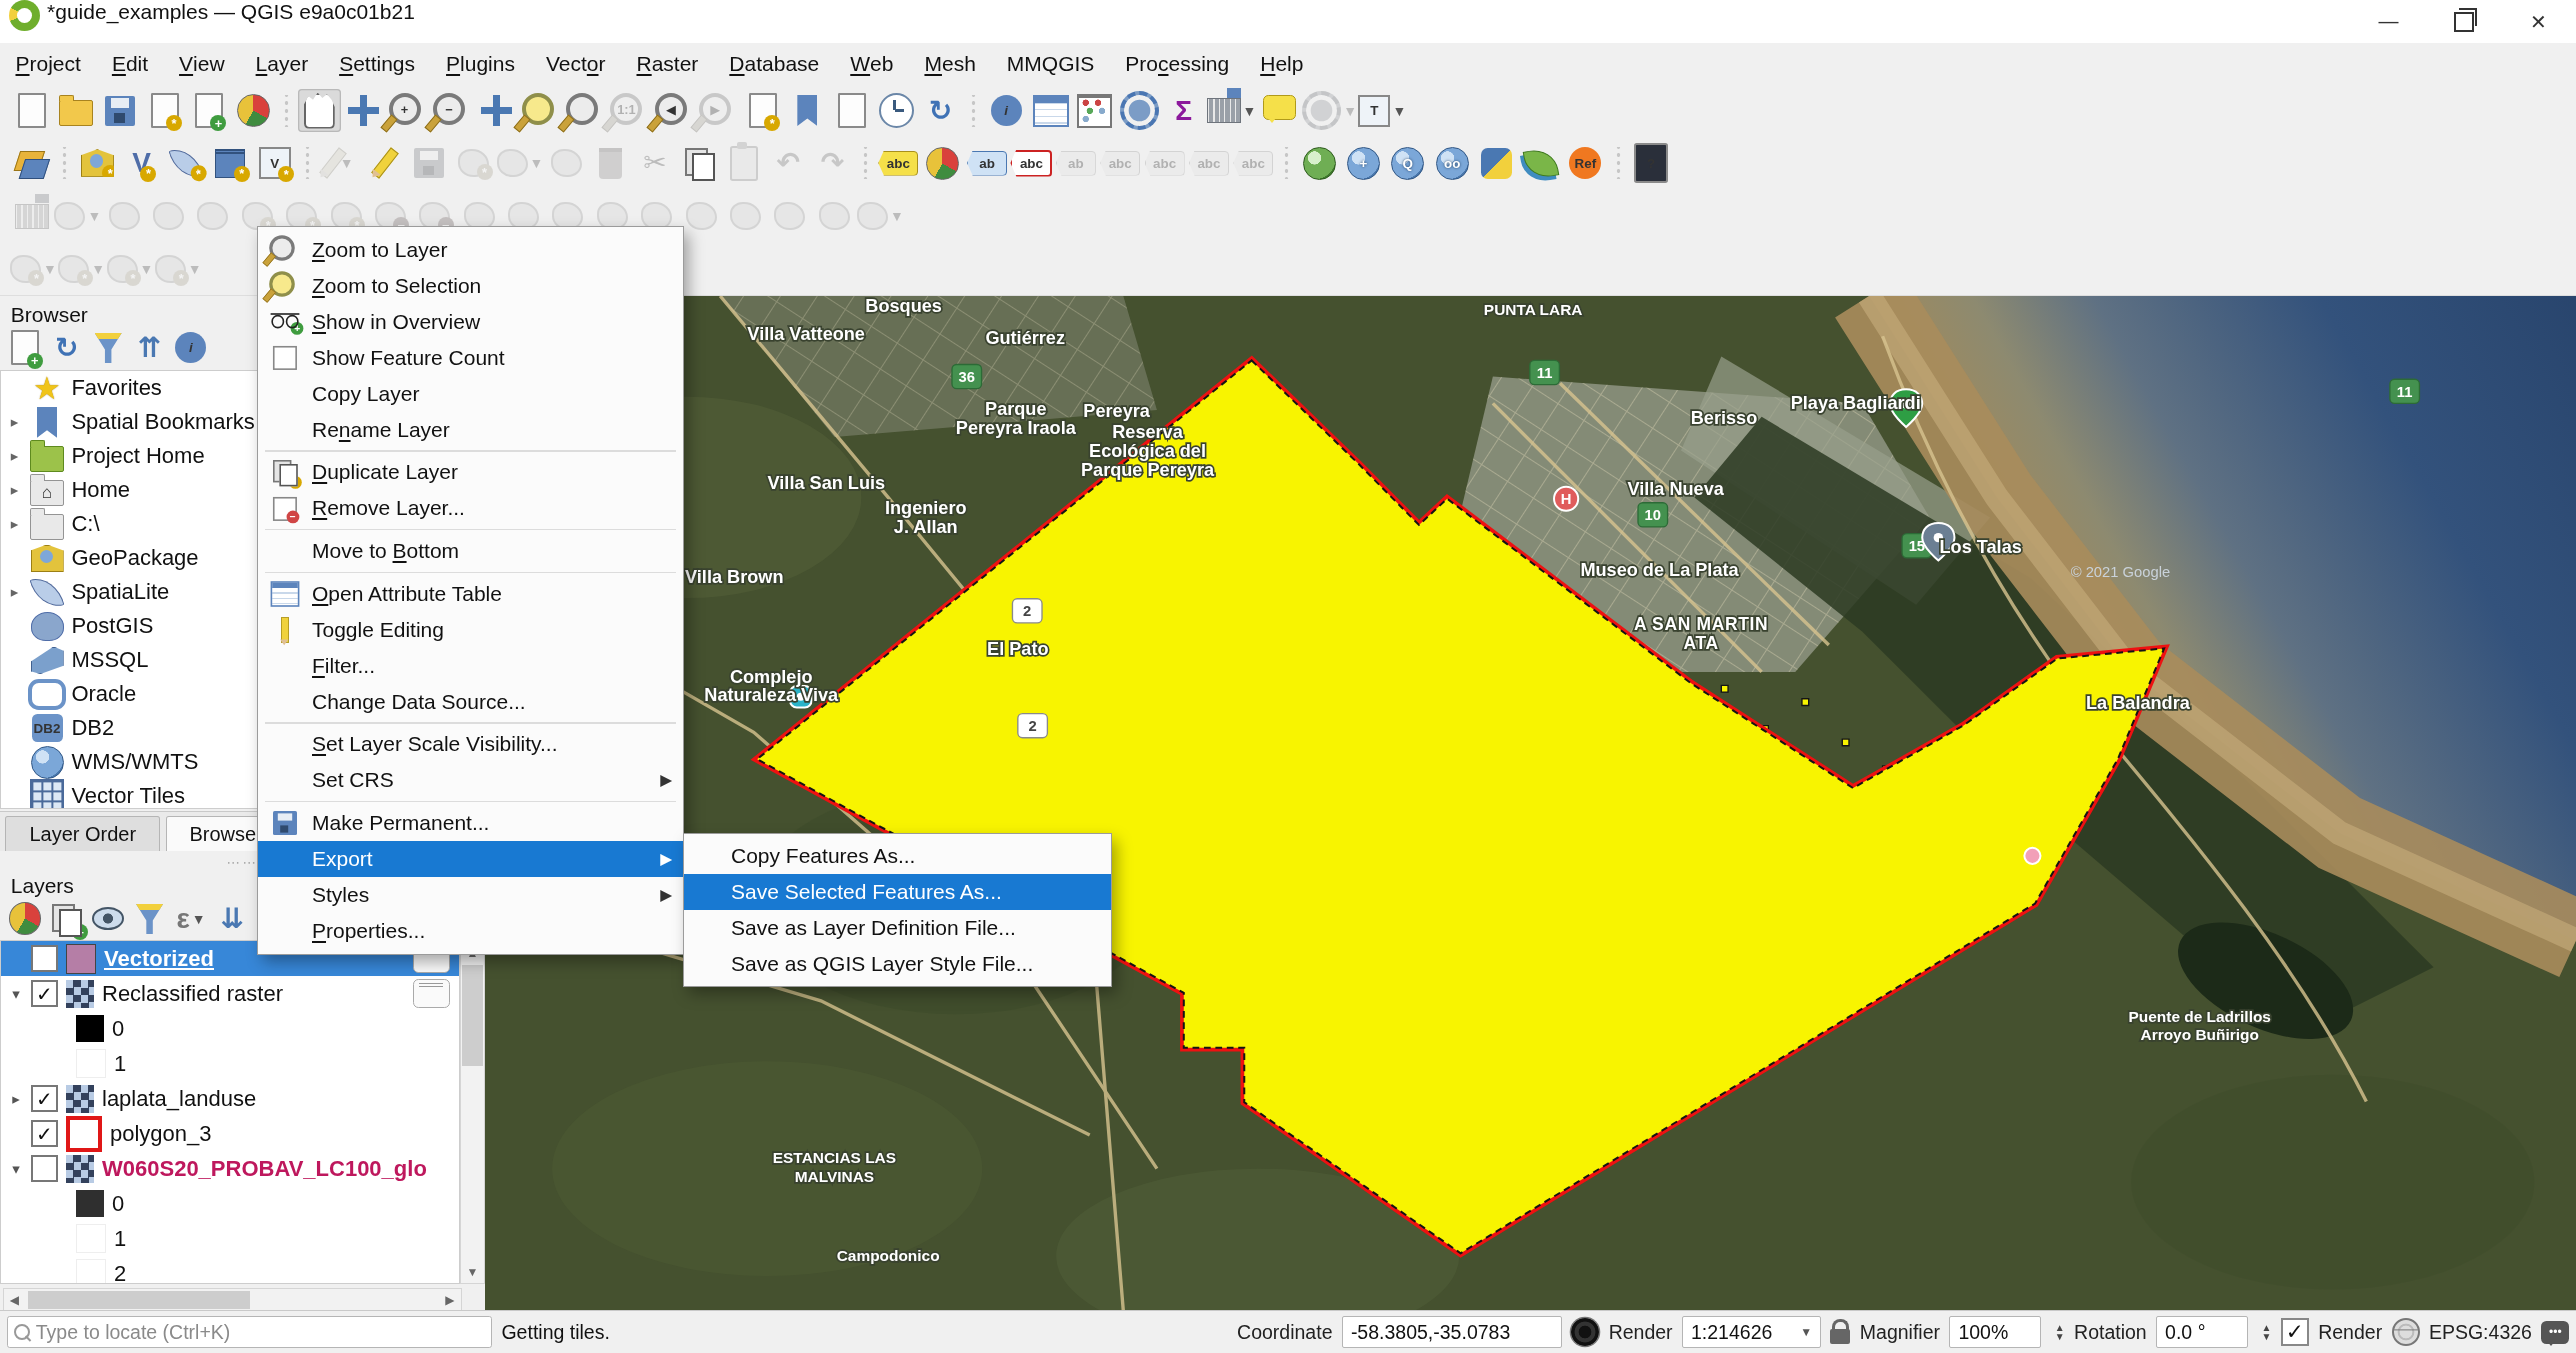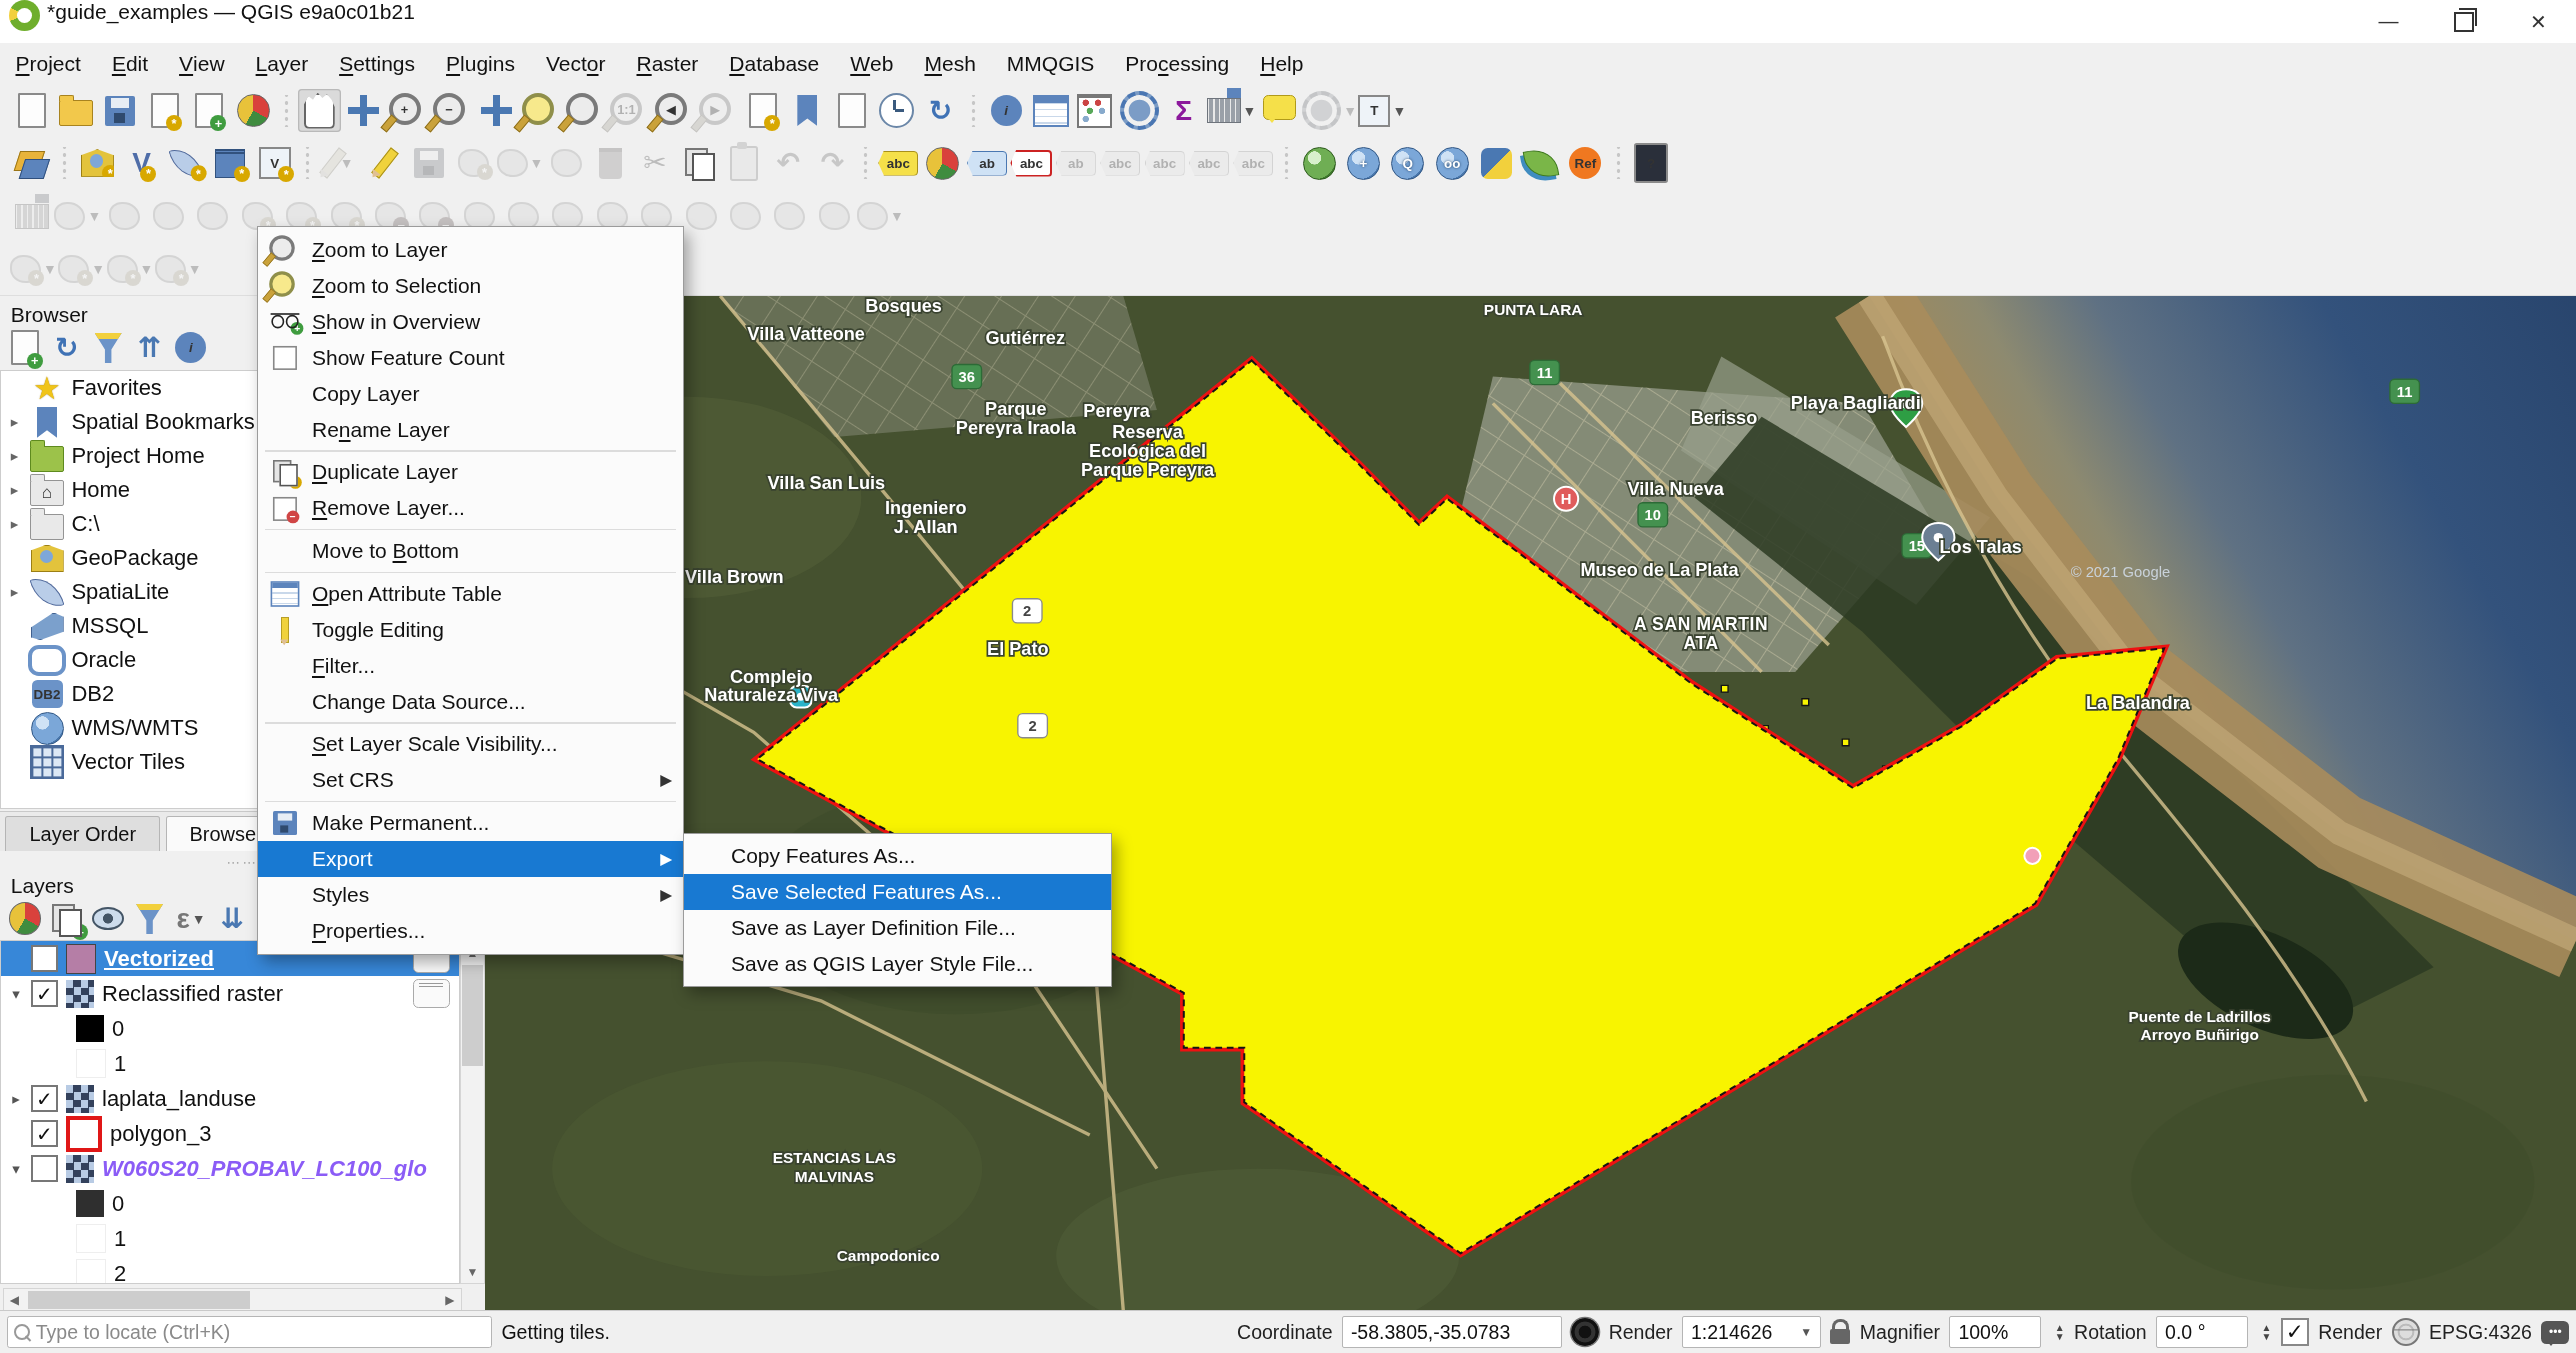--- a/index.html
+++ b/index.html
@@ -129,21 +129,21 @@
   .splitdots{position:absolute;top:559px;left:0;right:0;text-align:center;color:#aaa;font-size:13.4px;letter-spacing:2.7px;}
   #layersdock{position:absolute;left:0;right:0;top:571px;bottom:0;}
   #ltree{position:absolute;left:0;top:73px;width:458px;height:342px;background:#fff;border:0.7px solid #cdcdcd;overflow:hidden;}
   .lrow{height:35px;display:flex;align-items:center;font-size:22px;position:relative;white-space:nowrap;}
   .lrow .exp{width:30px;text-align:center;font-size:15px;color:#555;flex:0 0 30px;}
   .lrow .cb{width:23px;height:23px;border:2px solid #777;background:#fff;display:flex;align-items:center;justify-content:center;font-size:20px;margin-right:8px;flex:0 0 23px;}
   .lrow .sw{width:28px;height:28px;margin-right:8px;flex:0 0 28px;}
   .lrow.sel{background:#3787d8;color:#fff;}
   .lrow.sel .lbl{font-weight:bold;text-decoration:underline;}
   .lrow .lbl{overflow:hidden;text-overflow:clip;}
-  .lrow.italic .lbl{font-style:italic;color:#8b5cf6;font-weight:bold;}
+  .lrow.italic .lbl{color:#be185d;font-weight:bold;}
   .checker{background:repeating-conic-gradient(#33415c 0 25%,#b8cbe4 0 50%);background-size:15px 15px;}
   .swout{background:#fff;border:4.7px solid #e01717;}
   .chip-ind{position:absolute;right:9.4px;width:35px;height:27px;border:1.3px solid #aaa;border-radius:5.4px;background:#fafafa;}
   .chip-ind::before{content:"";position:absolute;left:5.4px;right:5.4px;top:2.7px;border-top:4px double #999;}
   .vsb{position:absolute;left:460px;top:73px;width:23px;height:342px;background:#f2f2f2;border:0.7px solid #d5d5d5;}
   .vsb .ar{height:23px;display:flex;align-items:center;justify-content:center;color:#666;font-size:12px;}
   .vsb .thumb{position:absolute;left:1.3px;right:1.3px;top:24px;height:101px;background:#cdcdcd;}
   .vsb .ar.dn{position:absolute;bottom:0;left:0;right:0;}
   .hsb{position:absolute;left:2.7px;top:421px;width:457px;height:21.5px;background:#f2f2f2;border:0.7px solid #d5d5d5;display:flex;align-items:center;}
   .hsb .ar{width:21.5px;text-align:center;color:#666;font-size:12px;}
@@ -656,20 +656,27 @@
           <span class="ish boxic"></span>
         </span>
         <span class="blbl">GeoPackage</span>
       </div>
       <div class="brow">
         <span class="exp">▸</span>
         <span class="bic">
           <span class="ish feather"></span>
         </span>
         <span class="blbl">SpatiaLite</span>
+      </div>
+      <div class="brow">
+        <span class="exp"></span>
+        <span class="bic">
+          <span class="ish blobic"></span>
+        </span>
+        <span class="blbl">PostGIS</span>
       </div>
       <div class="brow">
         <span class="exp"></span>
         <span class="bic">
           <span class="ish swoosh"></span>
         </span>
         <span class="blbl">MSSQL</span>
       </div>
       <div class="brow">
         <span class="exp"></span>

